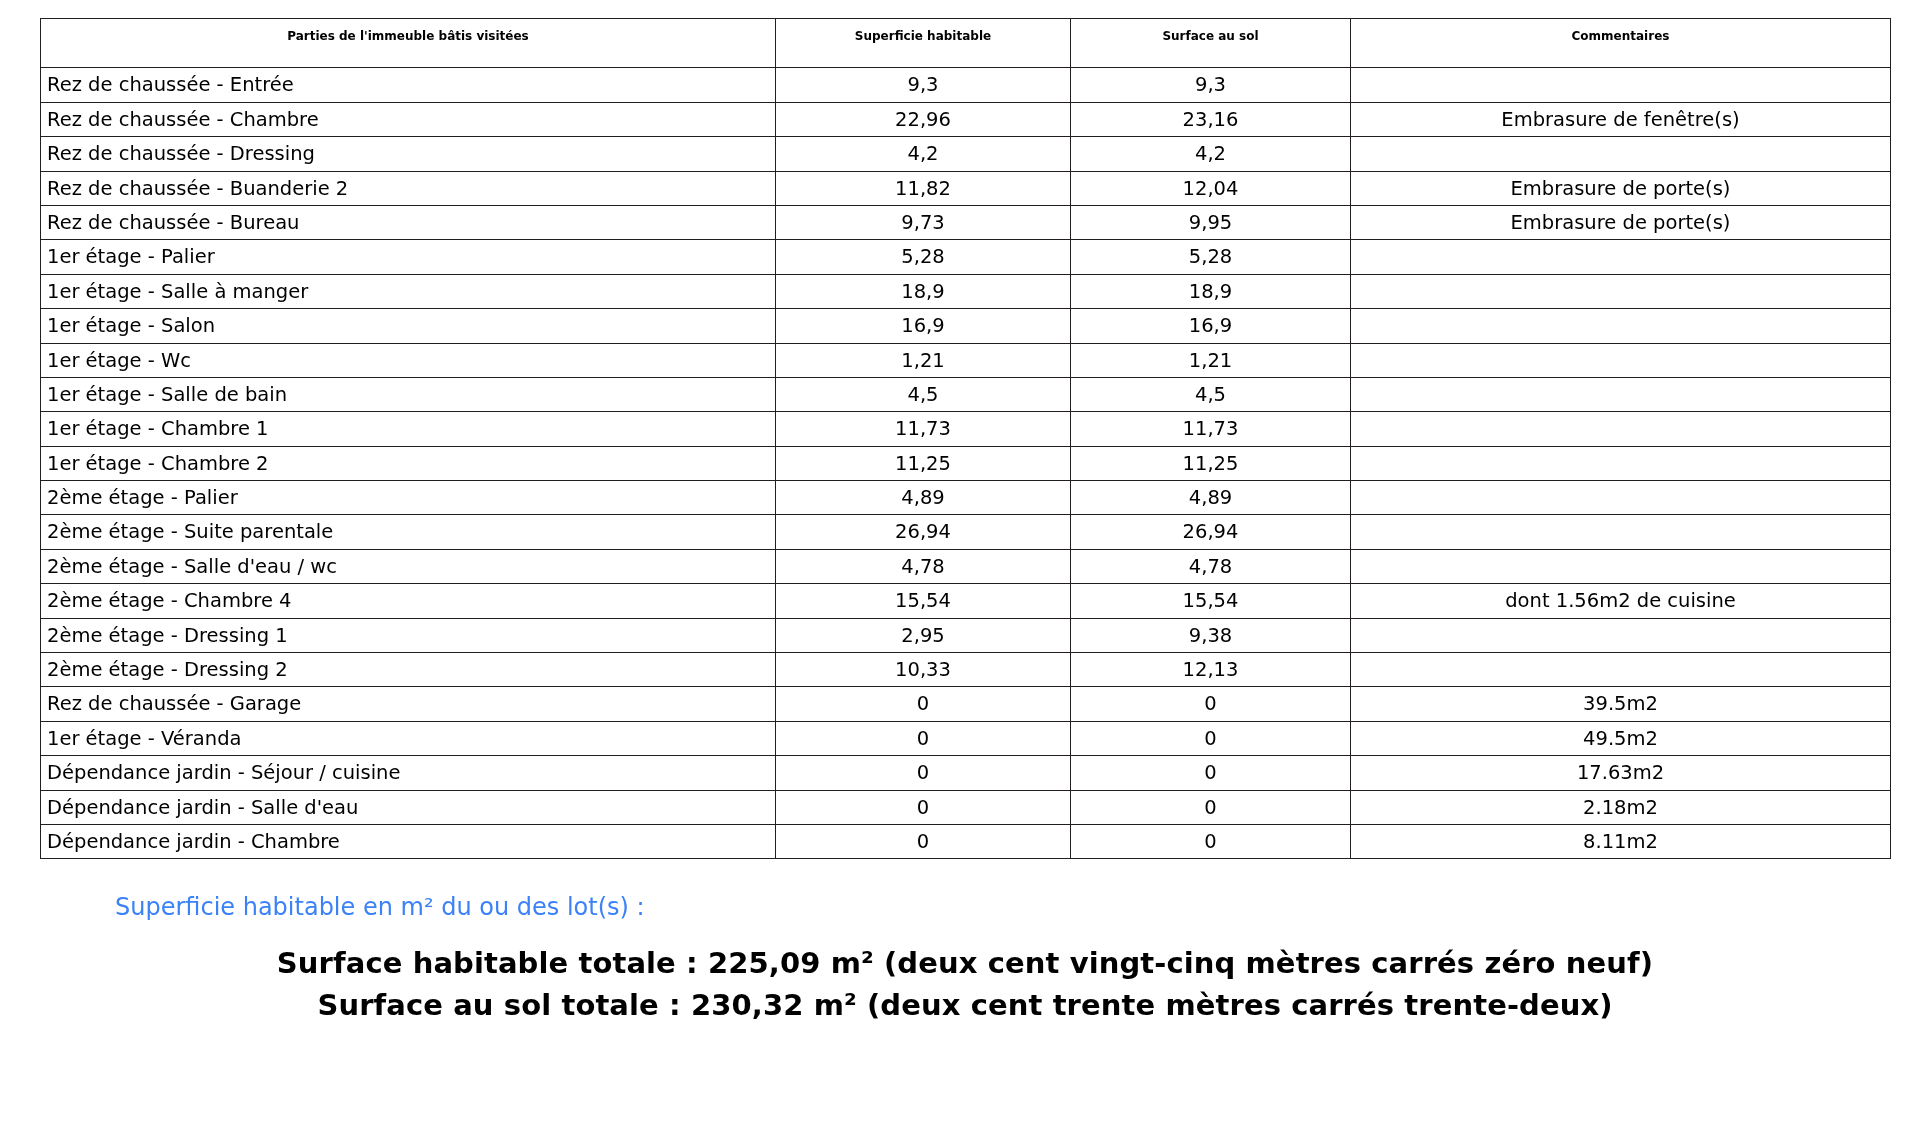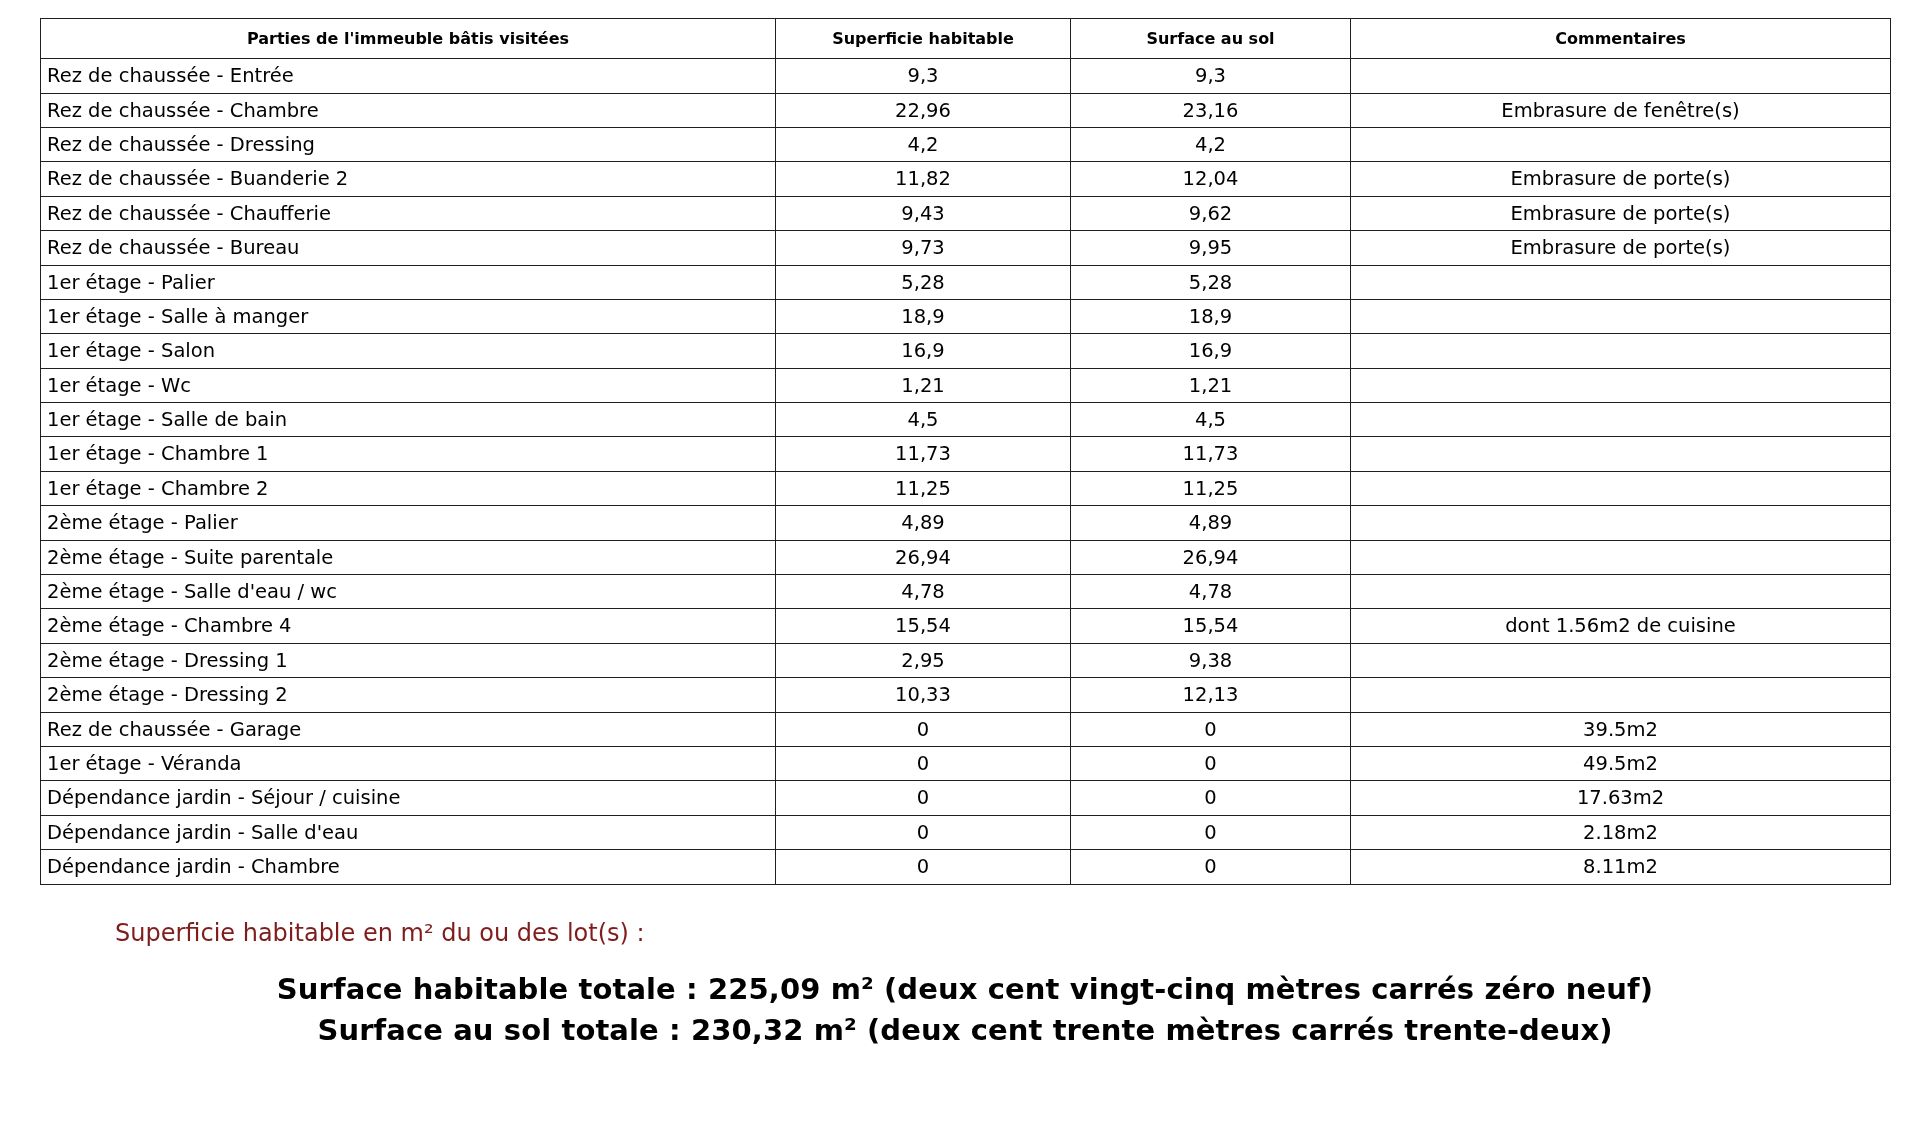--- a/index.html
+++ b/index.html
@@ -29,22 +29,22 @@
     border: 1px solid #231f20;
     font-size: 19.5px;
     line-height: 1.2;
     padding: 5px 6px;
     background: #ffffff;
   }
   table.areas thead th {
     font-weight: bold;
     text-align: center;
     padding-top: 10px;
-    padding-bottom: 10px;
-    font-size: 16px;
+    padding-bottom: 24px;
+    font-size: 12px;
   }
   col.c-name { width: 735px; }
   col.c-hab  { width: 295px; }
   col.c-sol  { width: 280px; }
   col.c-com  { width: 540px; }
 
   td.name {
     text-align: left;
     padding-left: 14px;
   }
@@ -53,21 +53,21 @@
   }
 
   .totals-block {
     margin: 34px auto 0 auto;
     width: 1850px;
   }
   .lots-line {
     font-size: 24px;
     margin-left: 75px;
     margin-bottom: 22px;
-    color: #7f1d1d;
+    color: #3b82f6;
   }
   .total-line {
     font-size: 29px;
     font-weight: bold;
     text-align: center;
     line-height: 1.42;
     letter-spacing: 0.1px;
   }
 </style>
 </head>
@@ -109,26 +109,20 @@
         <td class="num">4,2</td>
         <td class="com"></td>
       </tr>
       <tr>
         <td class="name">Rez de chaussée - Buanderie 2</td>
         <td class="num">11,82</td>
         <td class="num">12,04</td>
         <td class="com">Embrasure de porte(s)</td>
       </tr>
       <tr>
-        <td class="name">Rez de chaussée - Chaufferie</td>
-        <td class="num">9,43</td>
-        <td class="num">9,62</td>
-        <td class="com">Embrasure de porte(s)</td>
-      </tr>
-      <tr>
         <td class="name">Rez de chaussée - Bureau</td>
         <td class="num">9,73</td>
         <td class="num">9,95</td>
         <td class="com">Embrasure de porte(s)</td>
       </tr>
       <tr>
         <td class="name">1er étage - Palier</td>
         <td class="num">5,28</td>
         <td class="num">5,28</td>
         <td class="com"></td>

